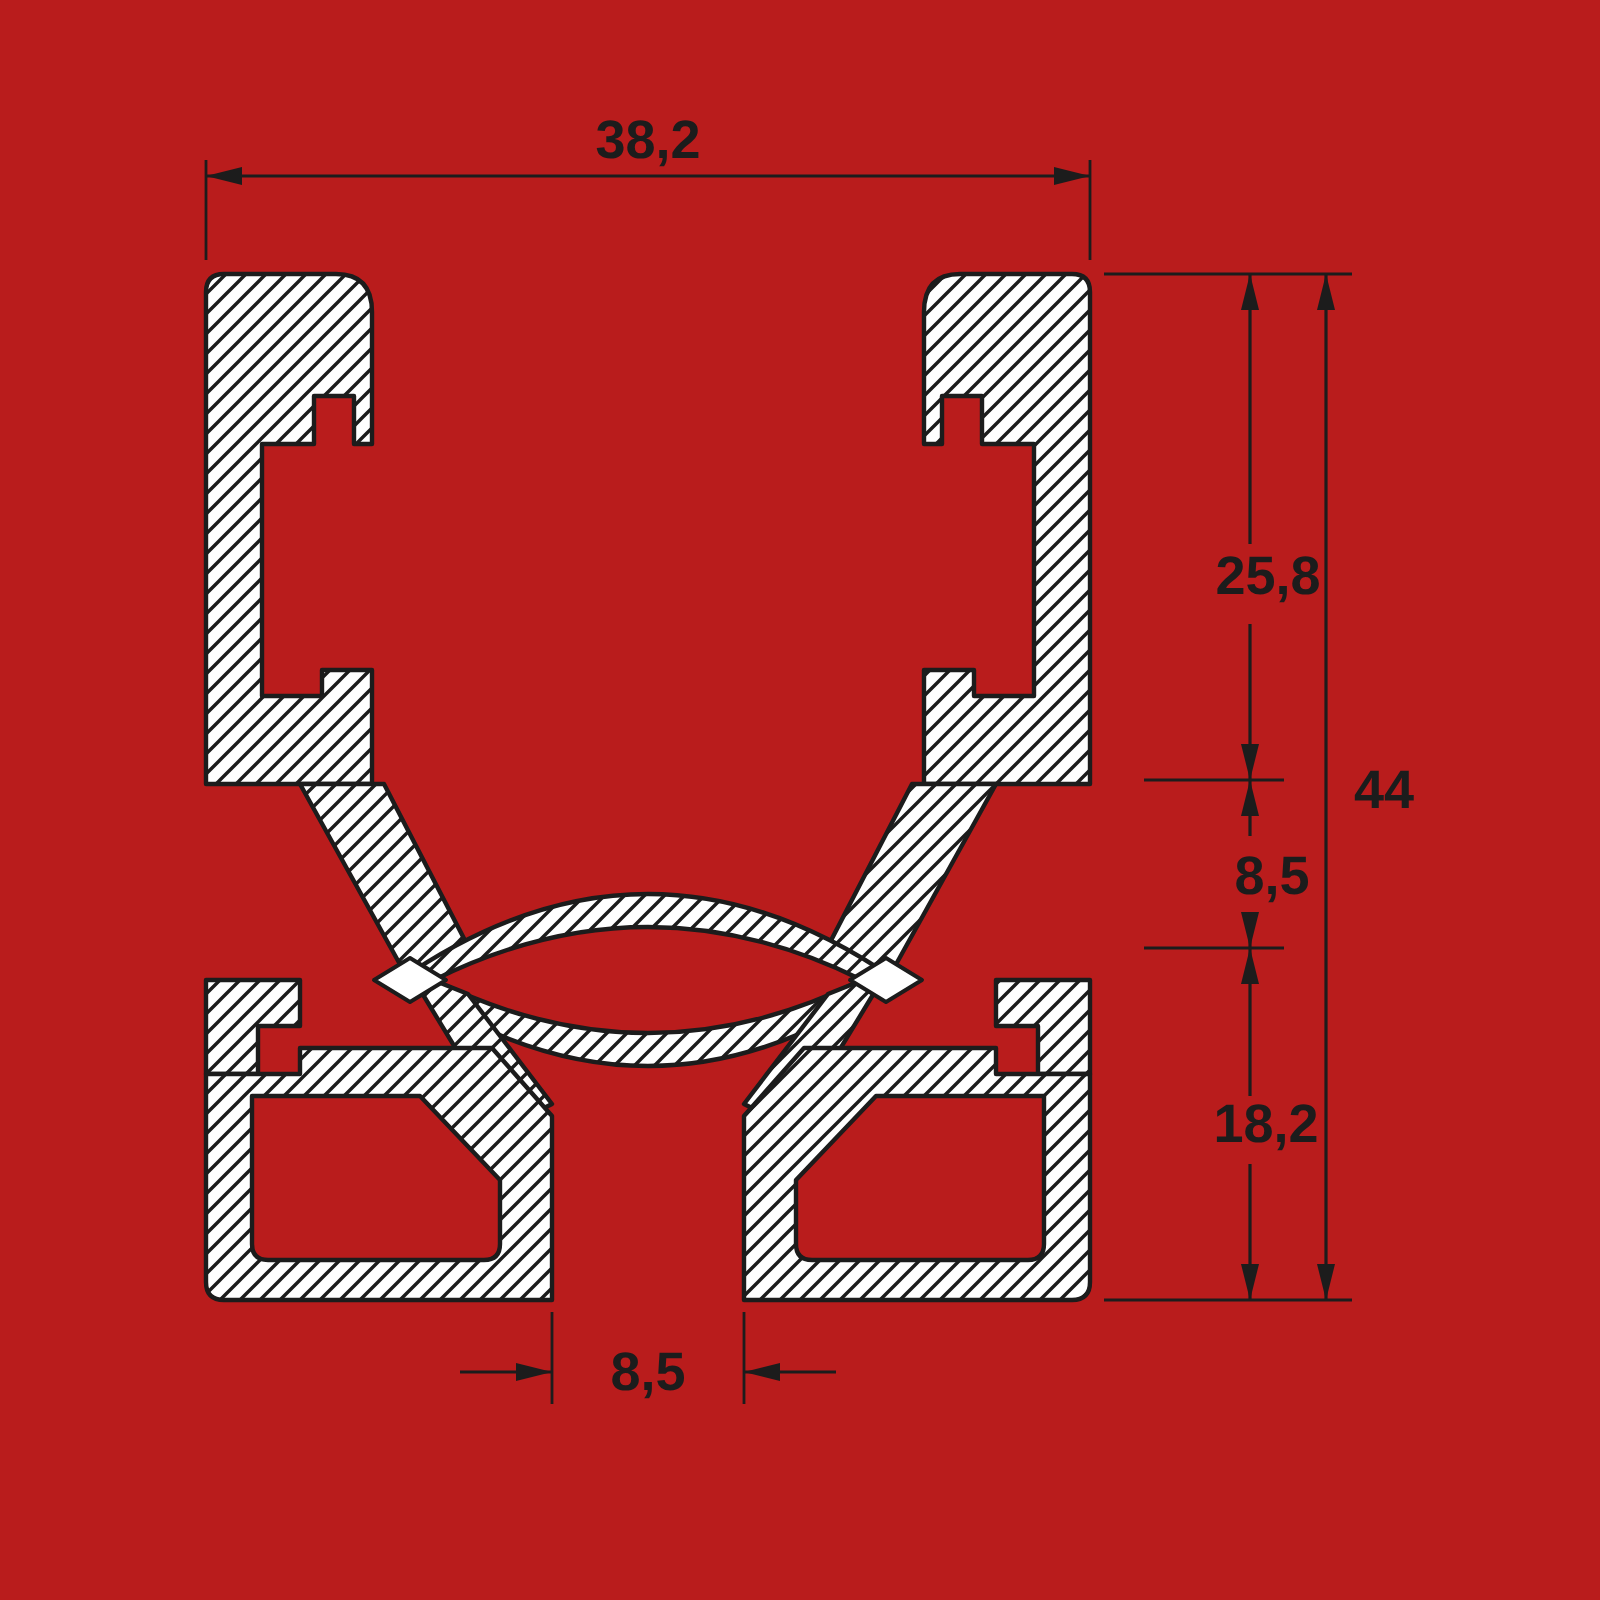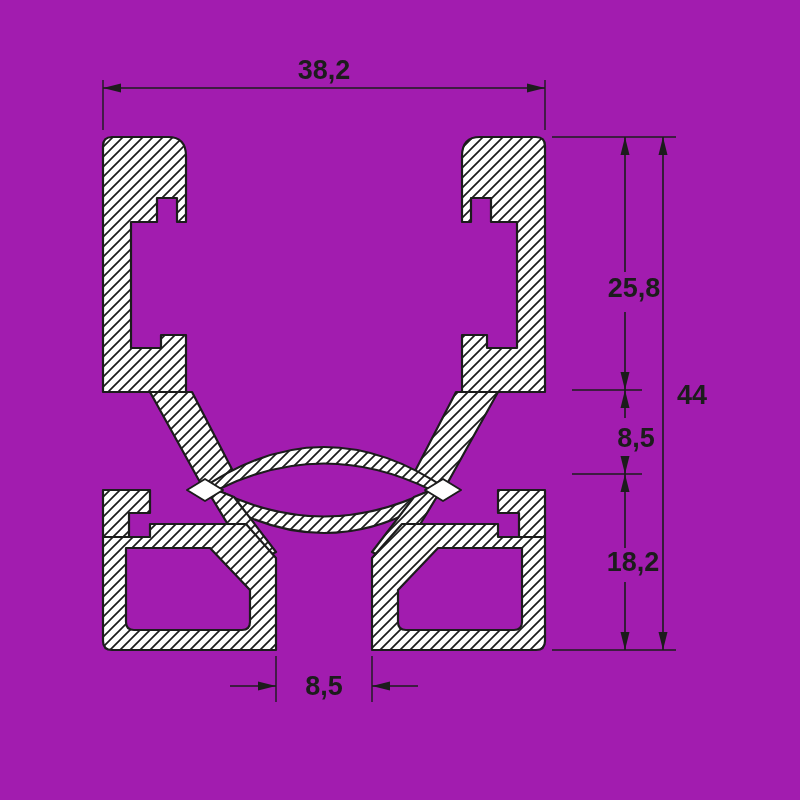--- a/index.html
+++ b/index.html
@@ -5,21 +5,21 @@
   html, body {
     margin: 0;
     padding: 0;
     background: #ffffff;
     font-family: "Liberation Sans", sans-serif;
   }
   .canvas {
     width: 800px;
     height: 800px;
     position: relative;
-    background: #a21caf;
+    background: #b91c1c;
     overflow: hidden;
   }
   svg { display: block; }
   .profile {
     fill: url(#hatch);
     stroke: #1c1c1c;
     stroke-width: 2.2;
     stroke-linejoin: round;
   }
   .whitehole {

